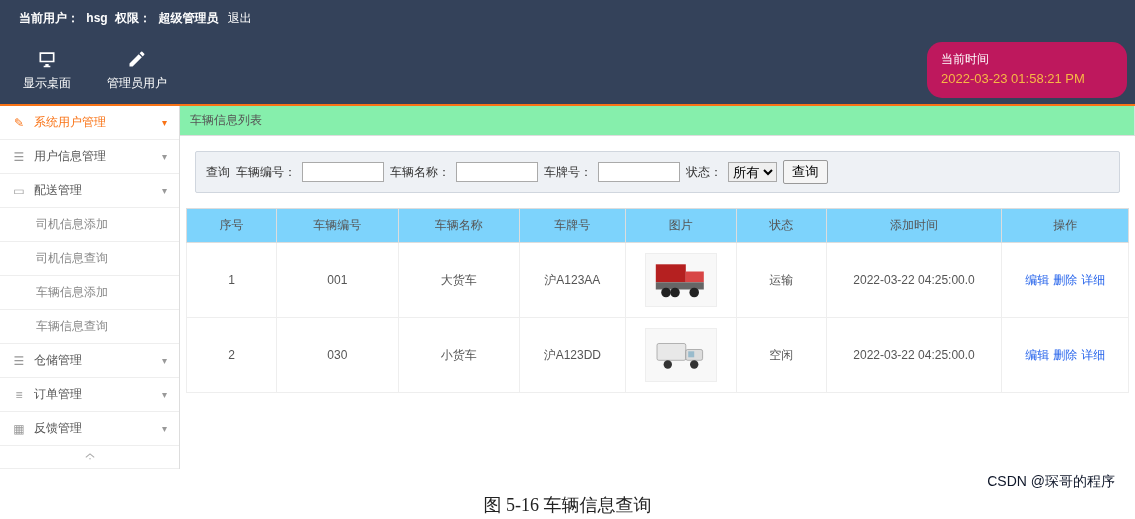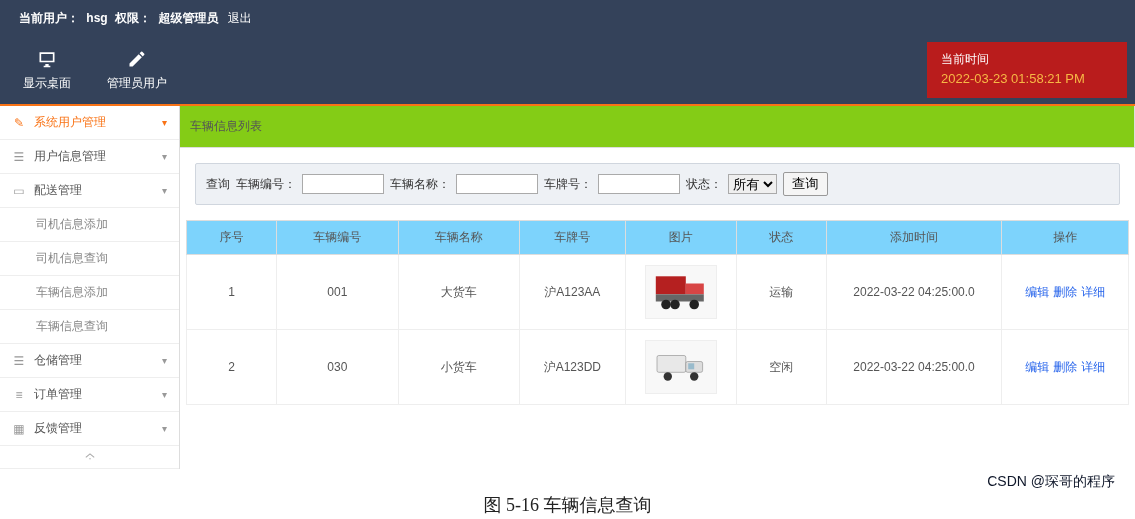--- a/index.html
+++ b/index.html
@@ -9,39 +9,39 @@
     .header-title { font-size: 20px; font-weight: normal; }
     .header-user { font-size: 12px; }
     .header-user span { margin-left: 4px; font-weight: bold; }
     .header-user a { color: #fff; text-decoration: none; margin-left: 6px; }
     
     .toolbar { background: #34425a; height: 70px; display: flex; align-items: center; justify-content: space-between; padding: 0 8px; border-bottom: 2px solid #f97316; }
     .toolbar-left { display: flex; gap: 12px; }
     .toolbar-item { width: 78px; height: 54px; display: flex; flex-direction: column; align-items: center; justify-content: center; color: #fff; cursor: pointer; gap: 6px; }
     .toolbar-item svg { width: 20px; height: 20px; fill: #fff; }
     .toolbar-item span { font-size: 12px; }
-    .time-box { background: #b91c1c; padding: 8px 14px; color: #fff; font-size: 12px; line-height: 1.6; min-width: 200px; }
+    .time-box { background: #be185d; padding: 8px 14px; color: #fff; font-size: 12px; line-height: 1.6; min-width: 200px; border-radius: 15px; }
     .time-box .time-val { color: #f7b845; font-size: 13px; }
     
     .main { display: flex; min-height: 310px; }
     
     .sidebar { width: 180px; border-right: 1px solid #ddd; background: #fff; }
     .nav-item { display: flex; align-items: center; justify-content: space-between; padding: 8px 12px; border-bottom: 1px solid #eee; cursor: pointer; color: #555; font-size: 12px; }
     .nav-item.active { color: #f97316; }
     .nav-item .nav-left { display: flex; align-items: center; gap: 8px; }
     .nav-icon { width: 14px; height: 14px; display: inline-flex; align-items: center; justify-content: center; color: #999; }
     .nav-item.active .nav-icon { color: #f97316; }
     .nav-toggle { color: #999; font-size: 10px; }
     .nav-toggle.open { color: #f97316; }
     .sub-item { padding: 8px 12px 8px 36px; border-bottom: 1px solid #eee; color: #888; cursor: pointer; font-size: 12px; }
     .nav-collapse { text-align: center; padding: 4px; border-bottom: 1px solid #eee; color: #aaa; cursor: pointer; }
     .nav-collapse svg { width: 14px; height: 10px; }
     
     .content { flex: 1; padding: 0; }
-    .panel-title { background: #84cc16; border: 1px solid #ddd; padding: 12px 10px; font-size: 12px; color: #555; border-left: none; border-top: none; }
+    .panel-title { background: #86efac; border: 1px solid #ddd; padding: 6px 10px; font-size: 12px; color: #555; border-left: none; border-top: none; }
     
     .search-bar { background: #eef1f5; border: 1px solid #d0d6de; margin: 15px; padding: 8px 10px; display: flex; align-items: center; gap: 6px; font-size: 12px; color: #333; border-radius: 2px; }
     .search-bar input[type="text"] { border: 1px solid #aaa; height: 20px; width: 82px; padding: 0 4px; }
     .search-bar select { border: 1px solid #aaa; height: 20px; }
     .search-bar button { border: 1px solid #999; background: #f5f5f5; padding: 2px 8px; cursor: pointer; border-radius: 2px; }
     
     table.data { width: calc(100% - 12px); margin: 0 6px; border-collapse: collapse; font-size: 12px; }
     table.data th { background: #7dd3fc; border: 1px solid #ddd; padding: 8px 22px; font-weight: normal; color: #555; text-align: center; }
     table.data td { border: 1px solid #eee; padding: 10px 6px; text-align: center; color: #555; vertical-align: middle; }
     table.data td a { color: #2563eb; text-decoration: none; margin: 0 2px; }

